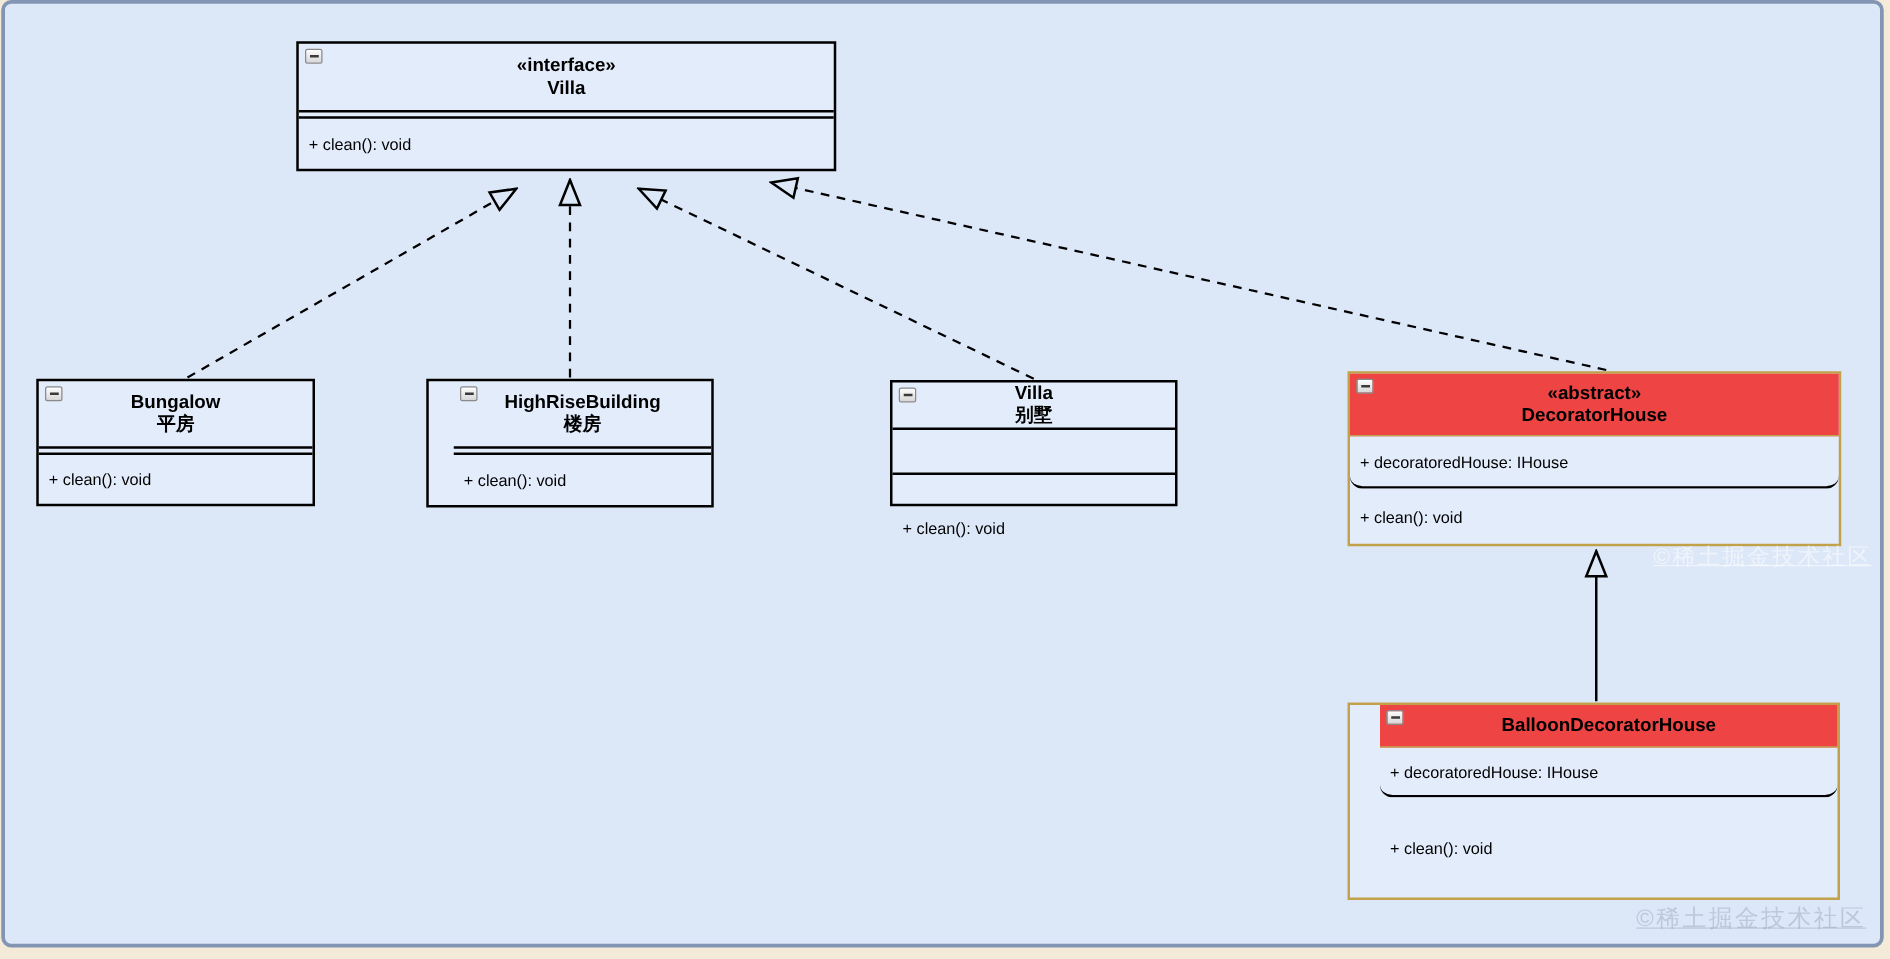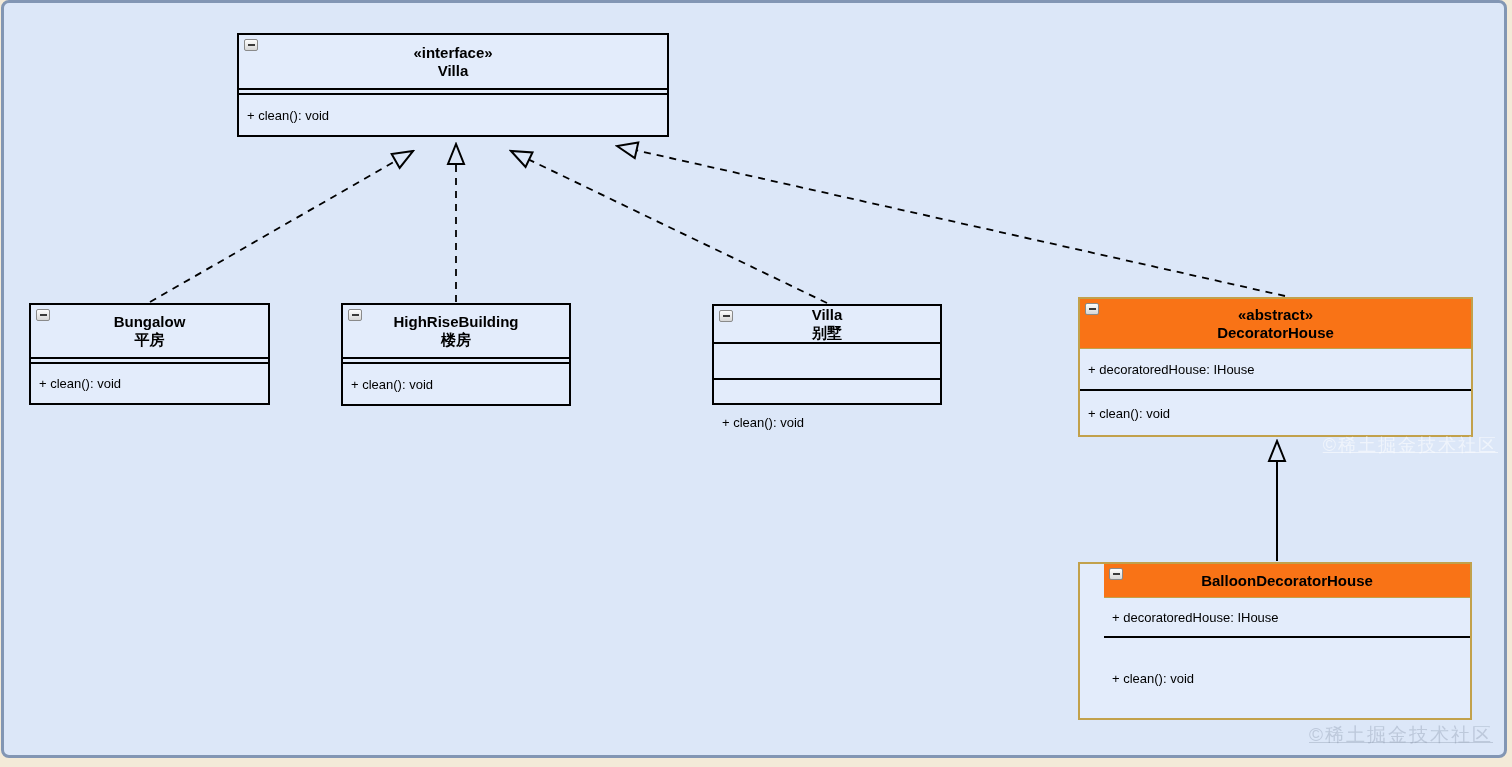--- a/index.html
+++ b/index.html
@@ -25,37 +25,37 @@
     position:relative; display:flex; flex-direction:column;
     align-items:center; justify-content:center;
     font-weight:bold; font-size:15px; line-height:18px;
     border-bottom:2px solid #000;
   }
   .uml .sep { height:5px; border-bottom:2px solid #000; flex:0 0 auto; }
   .uml .rows { flex:1; display:flex; flex-direction:column; justify-content:space-around; padding:4px 0; }
   .uml .row { display:flex; align-items:center; padding-left:8px; font-size:13px; white-space:nowrap; }
 
   .uml.accent { border-color:#c2a14b; }
-  .uml.accent .hdr { background:#f97316; border-bottom:1px solid #c2a14b; }
-  .uml.accent .attrs { border-bottom:2px solid #000; display:flex; flex-direction:column; justify-content:center; flex:0 0 auto; }
+  .uml.accent .hdr { background:#ef4444; border-bottom:1px solid #c2a14b; }
+  .uml.accent .attrs { border-bottom:2px solid #000; display:flex; flex-direction:column; justify-content:center; flex:0 0 auto;border-radius:10px; }
 
   .collapse {
     position:absolute; left:5px; top:4px; width:14px; height:12px;
     border:1px solid #8a8a8a; border-radius:2px;
     background:linear-gradient(#fdfdfd,#d7d7d7);
     display:flex; align-items:center; justify-content:center;
   }
   .collapse::after { content:""; width:7px; height:2px; background:#3a3a3a; }
 
   
   #box-ihouse    { left:237px;  top:33px;  width:432px; height:104px; }
   #box-ihouse .hdr { height:55px; }
-  #box-bungalow  { left:29px;   top:303px; width:241px; height:102px; }
+  #box-bungalow  { left:29px;   top:303px; width:223px; height:102px; }
   #box-bungalow .hdr { height:54px; }
-  #box-highrise  { left:341px;  top:303px; width:230px; height:103px; }
+  #box-highrise  { left:341px;  top:303px; width:230px; height:103px;padding-left:20px; }
   #box-highrise .hdr { height:54px; }
   #box-villa     { left:712px;  top:304px; width:230px; height:101px;gap:31px; }
   #box-villa .hdr { height:54px; }
   #box-decorator { left:1078px; top:297px; width:395px; height:140px; }
   #box-decorator .hdr { height:50px; }
   #box-decorator .attrs { height:42px; }
   #box-balloon   { left:1078px; top:562px; width:394px; height:158px;padding-left:24px; }
   #box-balloon .hdr { height:34px; }
   #box-balloon .attrs { height:40px; }
 

